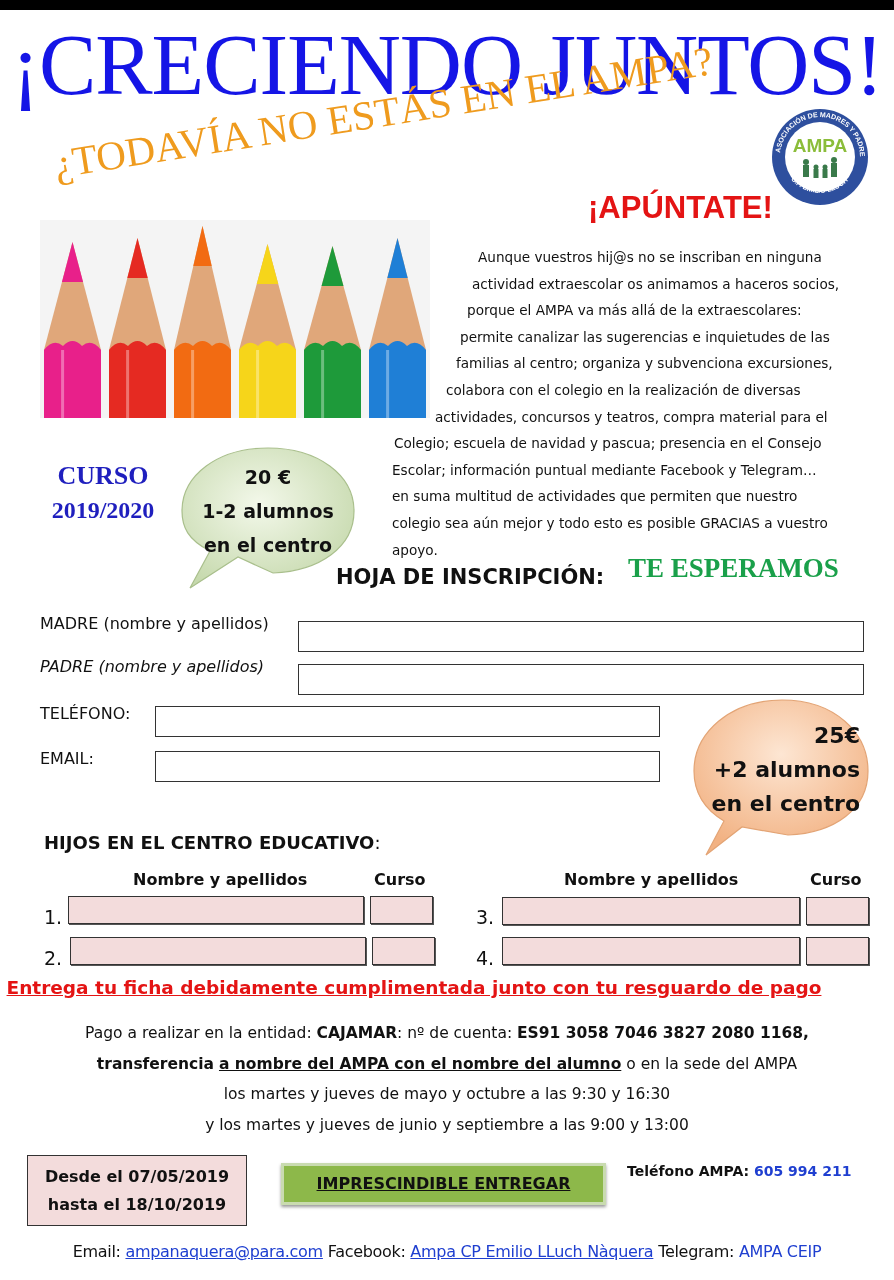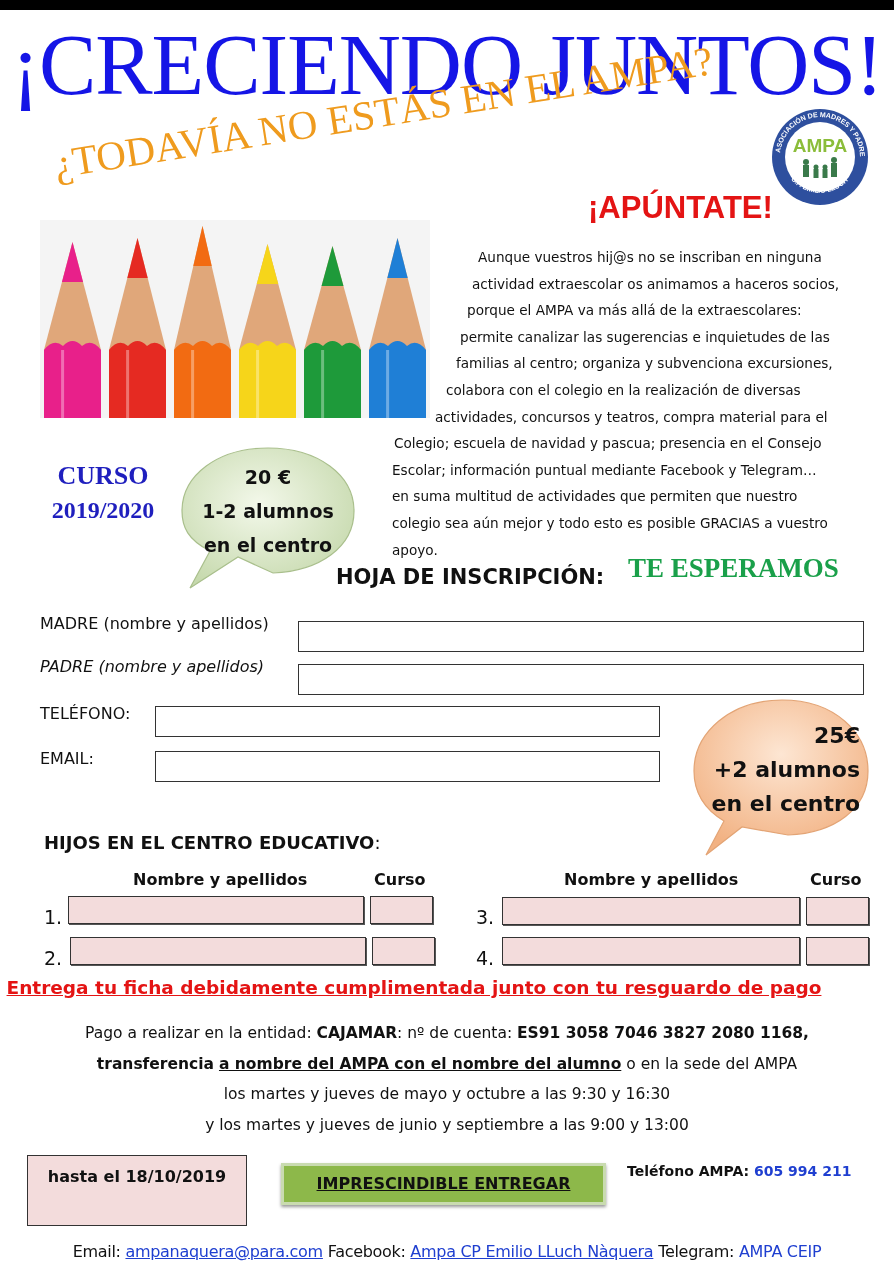--- a/index.html
+++ b/index.html
@@ -211,20 +211,21 @@
 <div class="abs entrega">Entrega tu ficha debidamente cumplimentada junto con tu resguardo de pago</div>
 
 <div class="abs pago">
   <span class="ln"><span>Pago a realizar en la entidad: </span><b>CAJAMAR</b><span>: nº de cuenta: </span><b>ES91 3058 7046 3827 2080 1168,</b></span>
   <span class="ln"><b>transferencia</b> <b style="text-decoration:underline">a nombre del AMPA con el nombre del alumno</b><span> o en la sede del AMPA</span></span>
   <span class="ln">los martes y  jueves de mayo y octubre a las 9:30 y 16:30</span>
   <span class="ln">y los martes y jueves de junio y septiembre a las  9:00 y 13:00</span>
 </div>
 
 <div class="abs dates">
+  <div>Desde el 07/05/2019</div>
   <div>hasta el 18/10/2019</div>
 </div>
 
 <div class="abs imprescindible">IMPRESCINDIBLE ENTREGAR</div>
 
 <div class="abs tel-ampa">
   <span>Teléfono AMPA: </span><span class="num">605 994 211</span>
 </div>
 
 <div class="abs contact">

